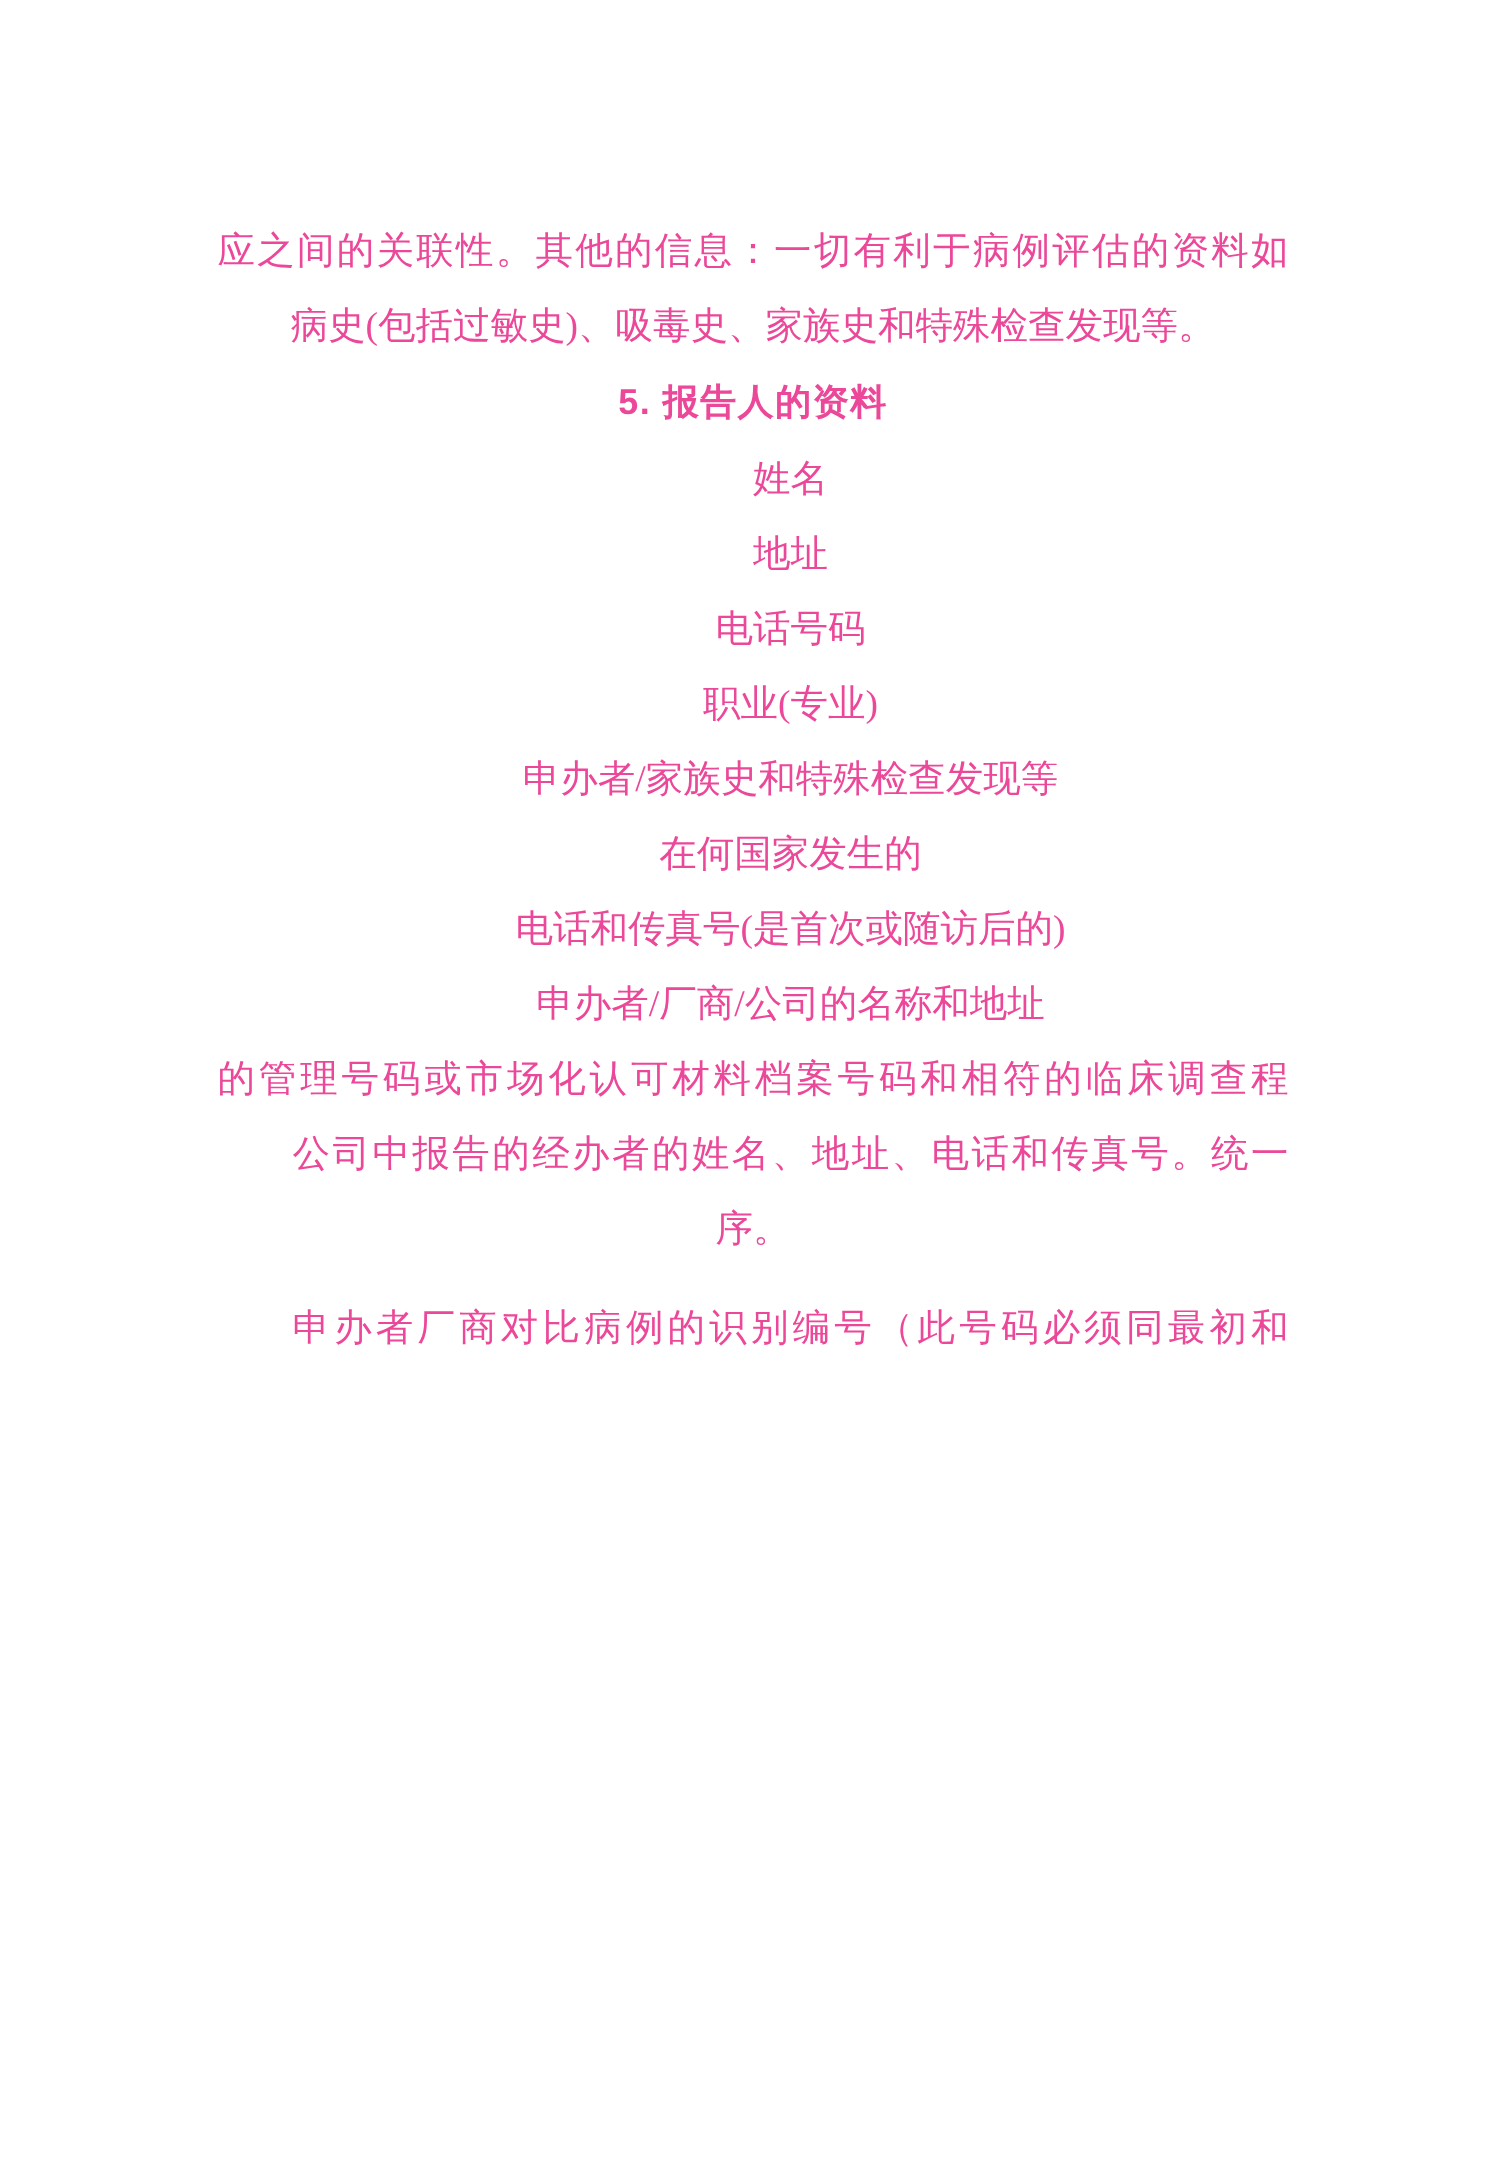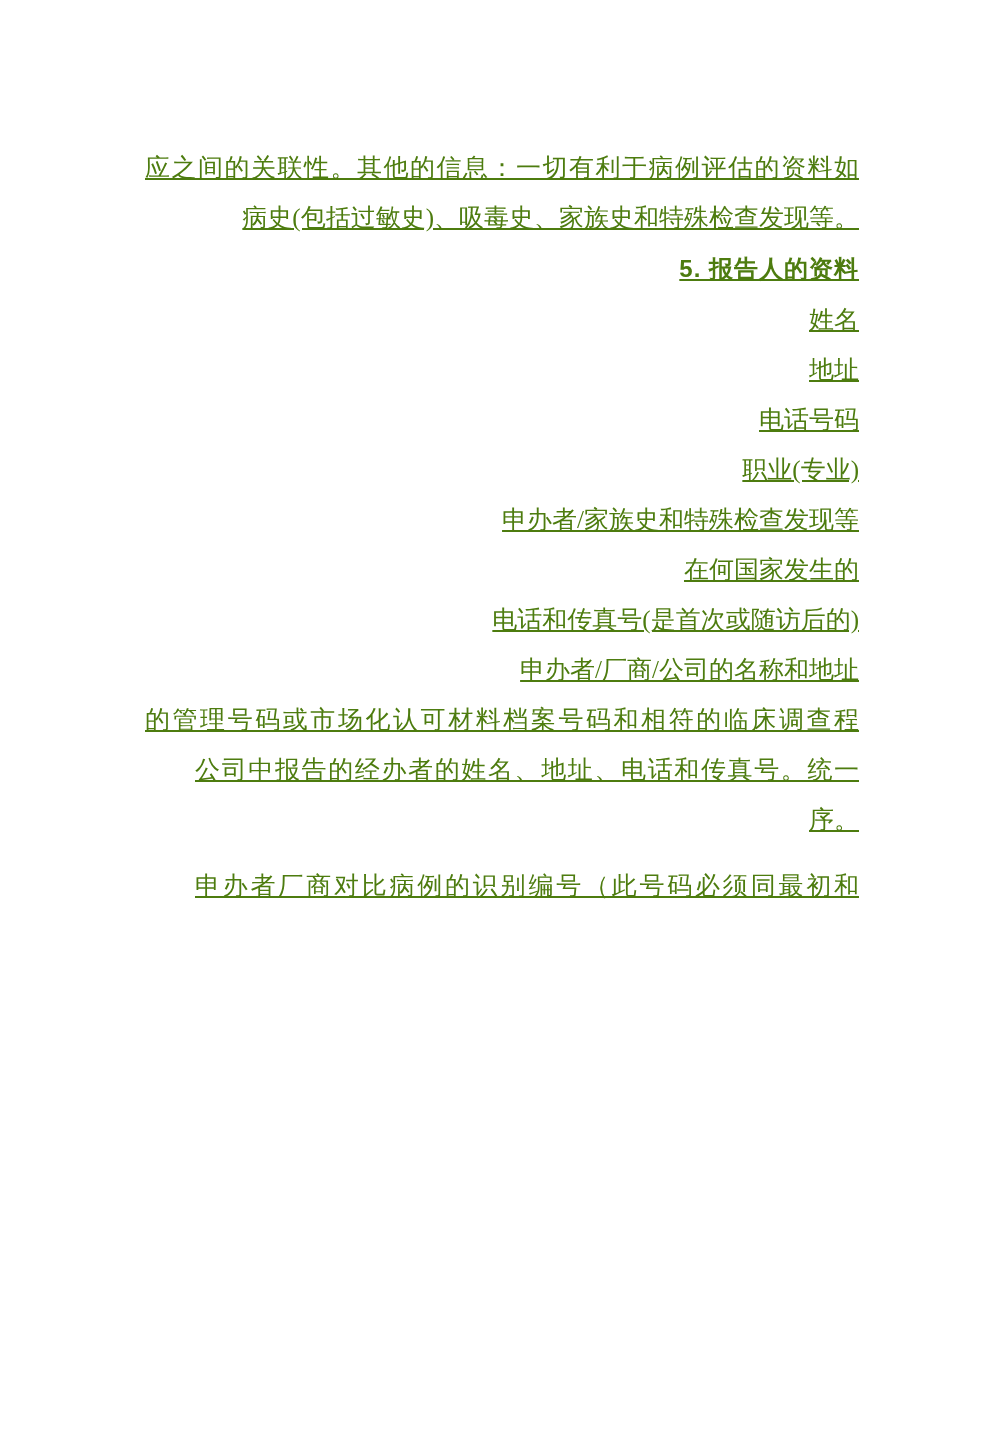--- a/index.html
+++ b/index.html
@@ -15,30 +15,29 @@
     color: #000000;
     overflow: hidden;
   }
   .content {
     position: absolute;
     left: 145px;
     top: 143px;
     width: 714px;
     font-family: "Liberation Serif", serif;
     font-size: 25px;
-    color: #4d7c0f;
-    text-decoration: underline;
+    color: #ec4899;
   }
   .ln {
     display: block;
     height: 50px;
     line-height: 50px;
     white-space: nowrap;
     overflow: hidden;
-    text-align: right;
+    text-align: center;
   }
   
   .just {
     white-space: normal;
     text-align: justify;
     text-align-last: justify;
   }
   
   .ind {
     padding-left: 50px;

